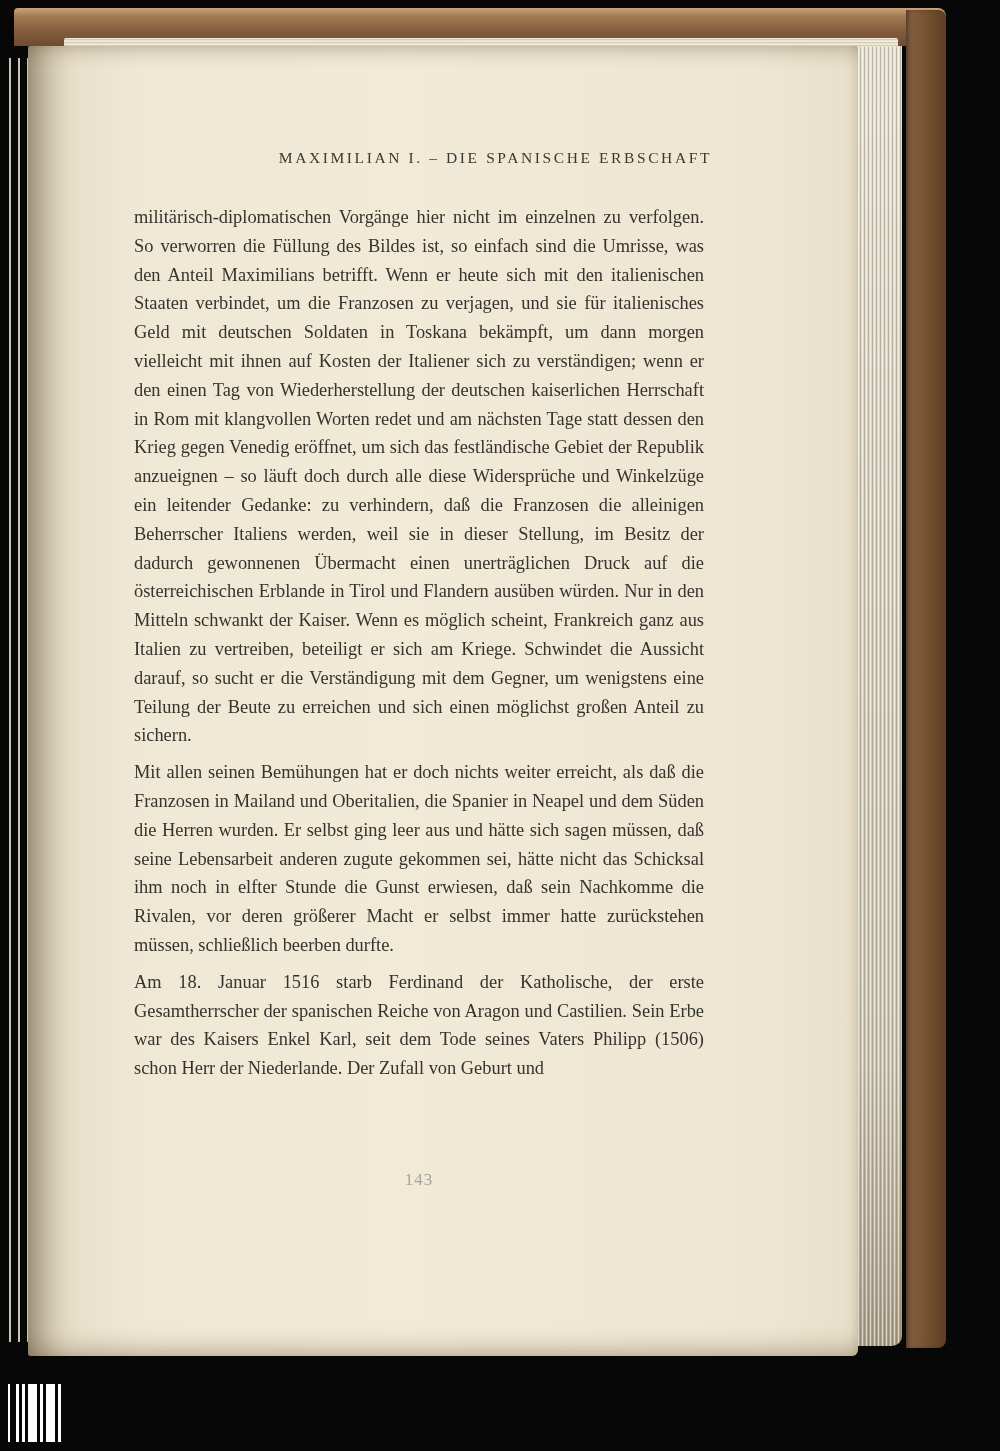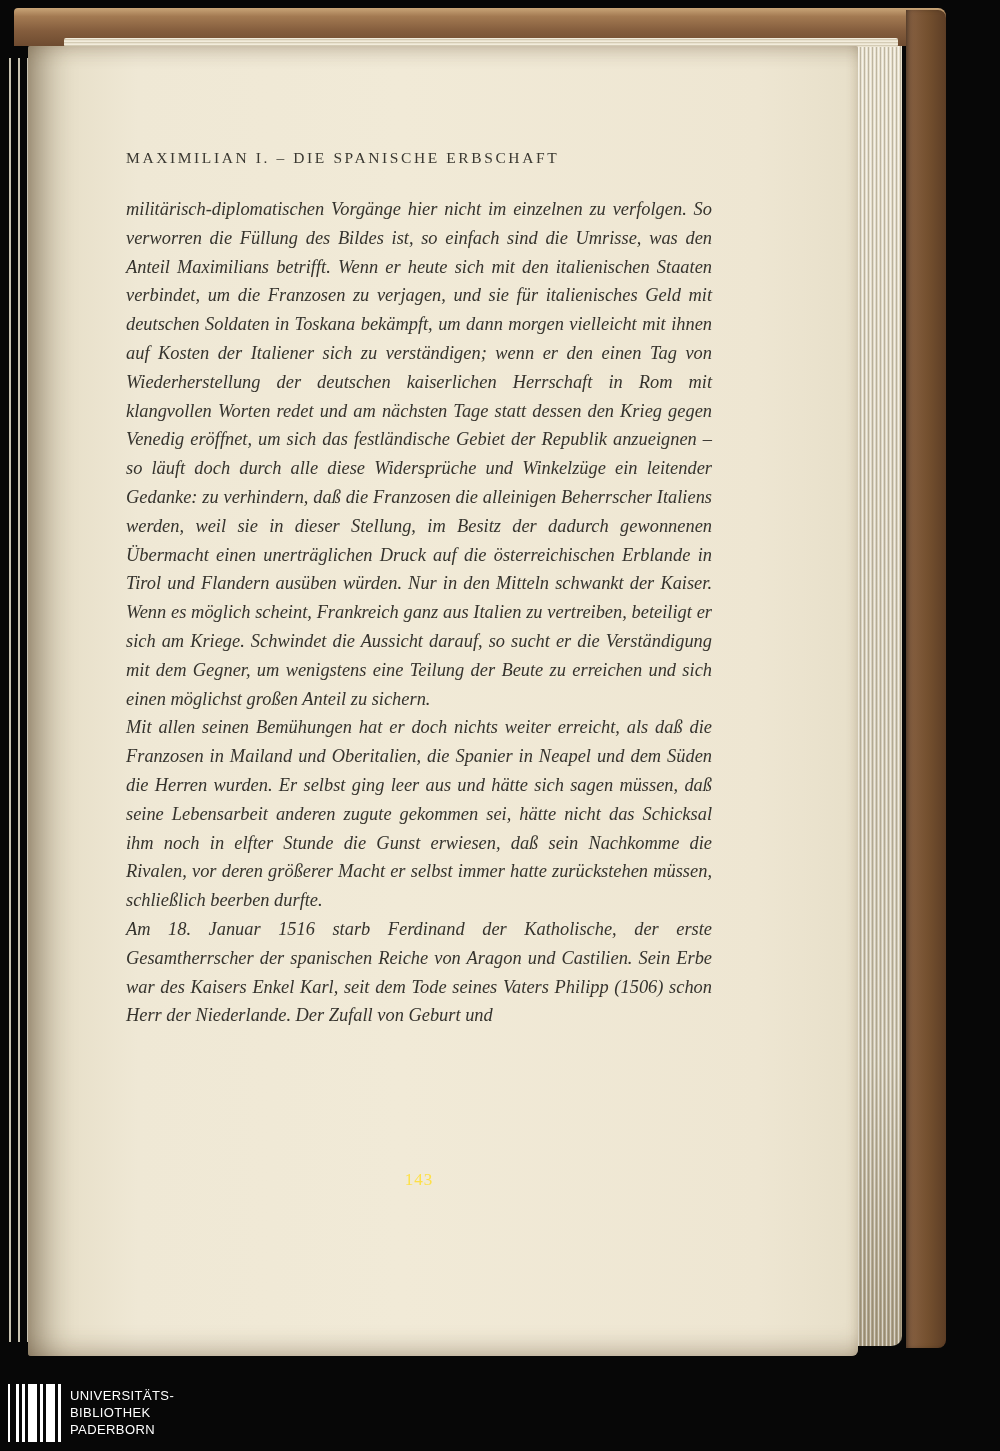--- a/index.html
+++ b/index.html
@@ -65,39 +65,39 @@
       inset 30px 0 34px -20px rgba(70,50,25,0.5),
       inset 0 16px 20px -14px rgba(90,65,35,0.28),
       inset 0 -20px 26px -16px rgba(90,65,35,0.33),
       inset -8px 0 12px -8px rgba(110,85,55,0.22);
     border-radius: 2px 2px 6px 3px;
   }
 
   
   .running-header {
     left: 126px; top: 149px; width: 586px;
-    text-align: left;
+    text-align: right;
     font-size: 15.5px;
     letter-spacing: 2.6px;
     color: #3a3831;
   }
   .body-text {
     left: 126px; top: 195px; width: 586px;
     font-size: 18.4px;
     line-height: 28.8px;
     text-align: justify;
     color: #35332d;
   }
-  .body-text p { margin: 0; font-style: italic; }
+  .body-text p { margin: 8px; }
   .page-number {
     left: 126px; top: 1170px; width: 586px;
     text-align: center;
     font-size: 17px;
     letter-spacing: 1px;
-    color: #fde047;
+    color: #a3a3a3;
   }
 
   
   .watermark {
     left: 8px; top: 1384px;
     display: flex;
     align-items: stretch;
     gap: 9px;
   }
   .wm-icon { display: flex; align-items: stretch; height: 58px; }
@@ -142,18 +142,13 @@
 <div class="abs watermark">
   <div class="wm-icon">
     <div class="wm-bar b1"></div>
     <div class="wm-bar b2"></div>
     <div class="wm-bar b3"></div>
     <div class="wm-bar b4"></div>
     <div class="wm-bar b5"></div>
     <div class="wm-bar b6"></div>
     <div class="wm-bar b7"></div>
   </div>
-  <div class="wm-text">
-    <div>UNIVERSITÄTS-</div>
-    <div>BIBLIOTHEK</div>
-    <div>PADERBORN</div>
-  </div>
 </div>
 
 </body></html>

